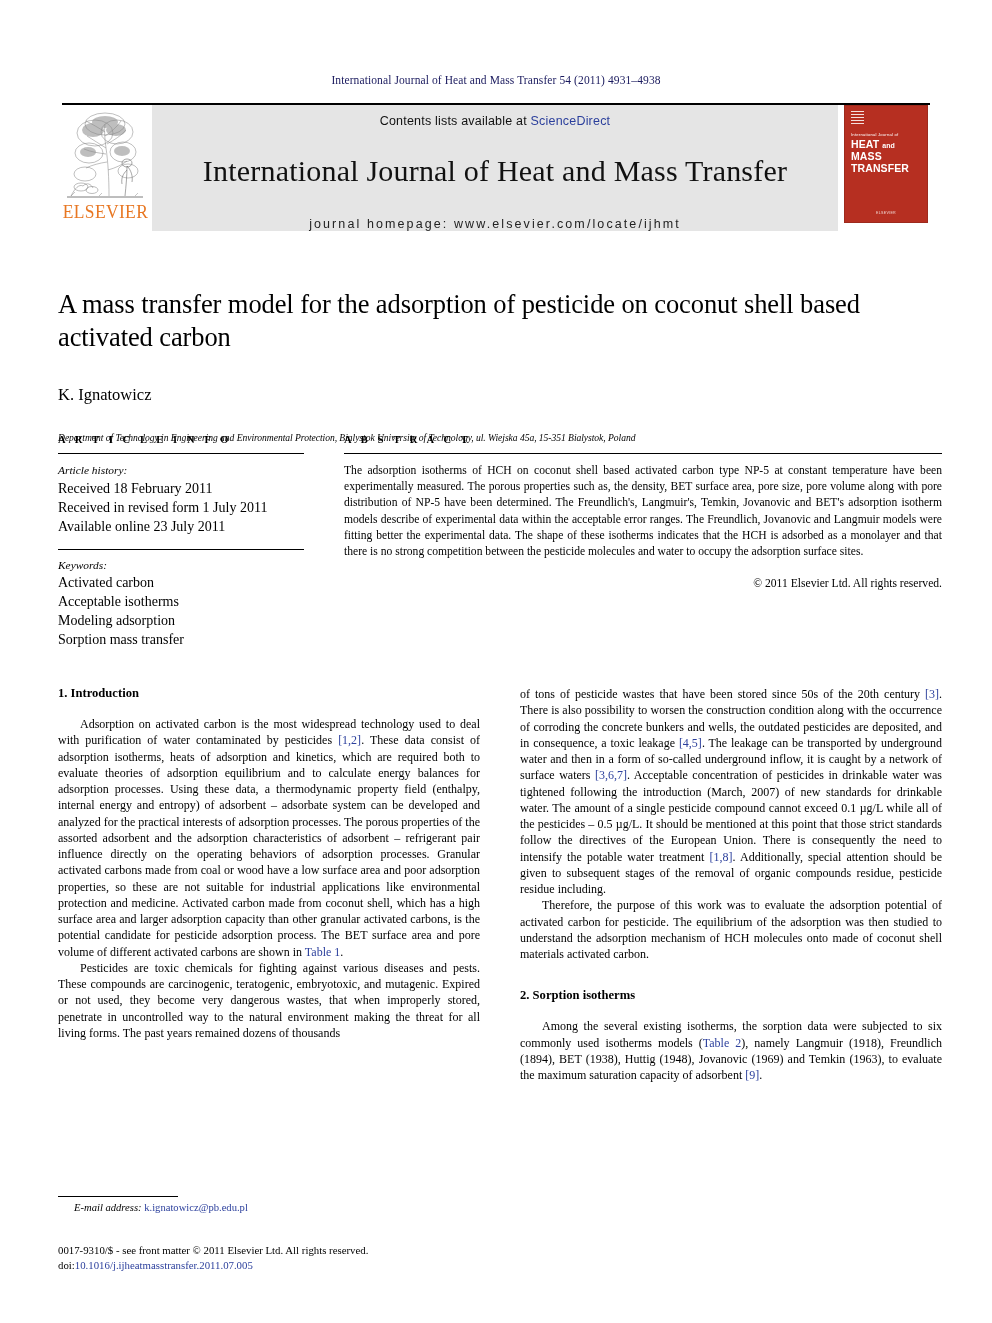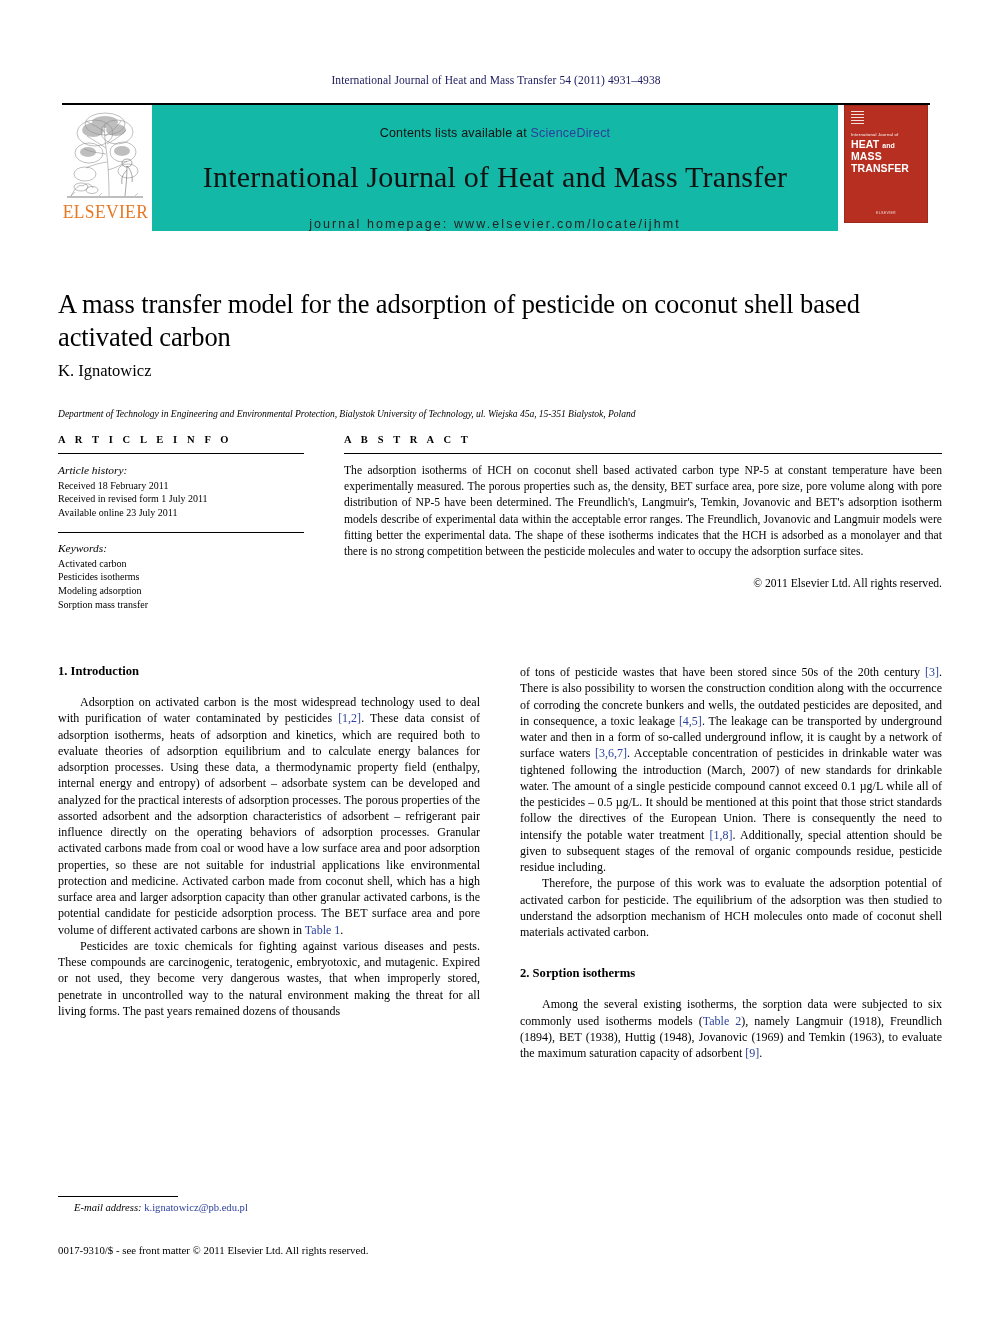--- a/index.html
+++ b/index.html
@@ -69,27 +69,27 @@
     font-size: 19px;
     letter-spacing: 0.4px;
     color: #E87722;
     line-height: 1;
     margin-top: 2px;
     white-space: nowrap;
     transform: scaleX(0.92);
   }
   .journal-band {
     flex: 1 1 auto;
-    background: #14b8a6;
+    background: #e5e5e5;
     margin-left: 4px;
     margin-right: 4px;
     display: flex;
     flex-direction: column;
     align-items: center;
-    justify-content: flex-end;
+    justify-content: space-between;
     padding-top: 9px;
     box-sizing: border-box;
   }
   .contents-line {
     font-family: "Liberation Sans", sans-serif;
     font-size: 12.5px;
     color: #111;
     letter-spacing: 0.2px;
   }
   .sciencedirect {
@@ -188,21 +188,21 @@
     font-size: 26.5px;
     line-height: 1.26;
     color: #000;
     margin: 0;
     font-weight: normal;
     letter-spacing: -0.1px;
   }
   .author {
     font-family: "Liberation Serif", serif;
     font-size: 16.5px;
-    margin-top: 6px;
+    margin-top: 30px;
     color: #000;
   }
   .affiliation {
     font-family: "Liberation Serif", serif;
     font-style: italic;
     font-size: 9.6px;
     margin-top: 27px;
     color: #000;
     letter-spacing: -0.05px;
   }
@@ -239,39 +239,39 @@
     border: none;
     border-top: 1px solid #000;
     margin: 13px 0 8px 0;
   }
   .info-label {
     font-style: italic;
     font-size: 11.4px;
     line-height: 1.36;
   }
   .info-line {
-    font-size: 10px;
+    font-size: 14px;
     line-height: 1.36;
   }
   .abstract-text {
     font-size: 11.6px;
     line-height: 1.395;
     text-align: justify;
     color: #000;
   }
   .copyright {
     font-size: 11.6px;
     text-align: right;
     margin-top: 17px;
   }
 
   
   .body-cols {
     position: absolute;
-    top: 664px;
+    top: 686px;
     left: 58px;
     width: 884px;
     display: flex;
   }
   .bcol {
     width: 422px;
     flex: 0 0 422px;
   }
   .bcol.left { margin-right: 40px; }
   .h2 {
@@ -420,21 +420,21 @@
     <div class="col-info">
       <div class="sec-head">A R T I C L E   I N F O</div>
       <hr class="rule">
       <div class="info-label">Article history:</div>
       <div class="info-line">Received 18 February 2011</div>
       <div class="info-line">Received in revised form 1 July 2011</div>
       <div class="info-line">Available online 23 July 2011</div>
       <hr class="rule-thin">
       <div class="info-label">Keywords:</div>
       <div class="info-line">Activated carbon</div>
-      <div class="info-line">Pesticides isotherms</div>
+      <div class="info-line">Acceptable isotherms</div>
       <div class="info-line">Modeling adsorption</div>
       <div class="info-line">Sorption mass transfer</div>
     </div>
 
     <div class="col-abstract">
       <div class="sec-head">A B S T R A C T</div>
       <hr class="rule">
       <div class="abstract-text">The adsorption isotherms of HCH on coconut shell based activated carbon type NP-5 at constant temperature have been experimentally measured. The porous properties such as, the density, BET surface area, pore size, pore volume along with pore distribution of NP-5 have been determined. The Freundlich's, Langmuir's, Temkin, Jovanovic and BET's adsorption isotherm models describe of experimental data within the acceptable error ranges. The Freundlich, Jovanovic and Langmuir models were fitting better the experimental data. The shape of these isotherms indicates that the HCH is adsorbed as a monolayer and that there is no strong competition between the pesticide molecules and water to occupy the adsorption surface sites.</div>
       <div class="copyright">© 2011 Elsevier Ltd. All rights reserved.</div>
     </div>
@@ -458,15 +458,16 @@
 
   </div>
 
   <div class="footnote">
     <hr class="footnote-rule">
     <div class="footnote-text"><span class="em">E-mail address:</span> <span class="ref">k.ignatowicz@pb.edu.pl</span></div>
   </div>
 
   <div class="footer">
     <div>0017-9310/$ - see front matter © 2011 Elsevier Ltd. All rights reserved.</div>
+    <div><span>doi:</span><span class="ref">10.1016/j.ijheatmasstransfer.2011.07.005</span></div>
   </div>
 
 </div>
 
 </body></html>

